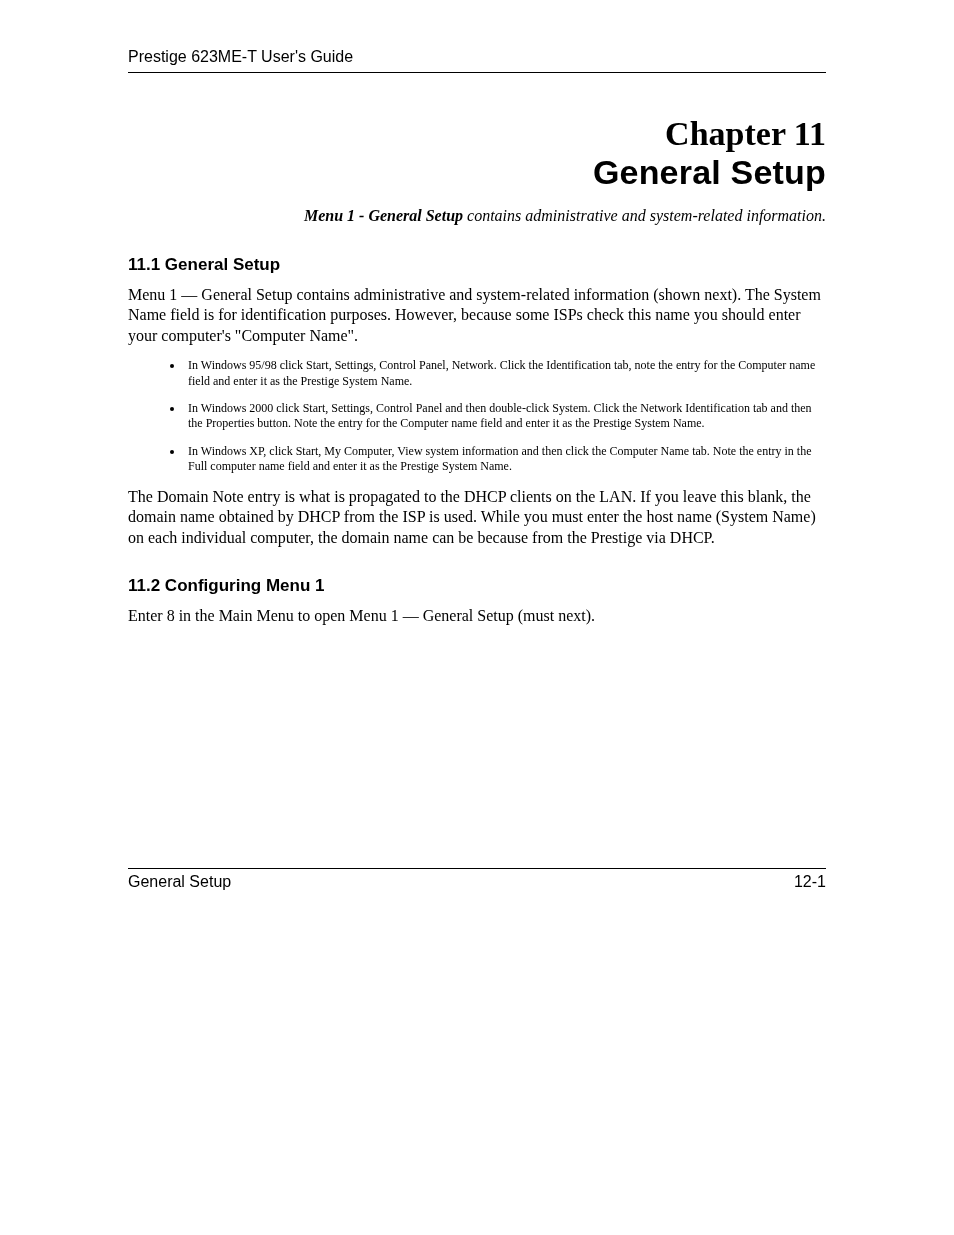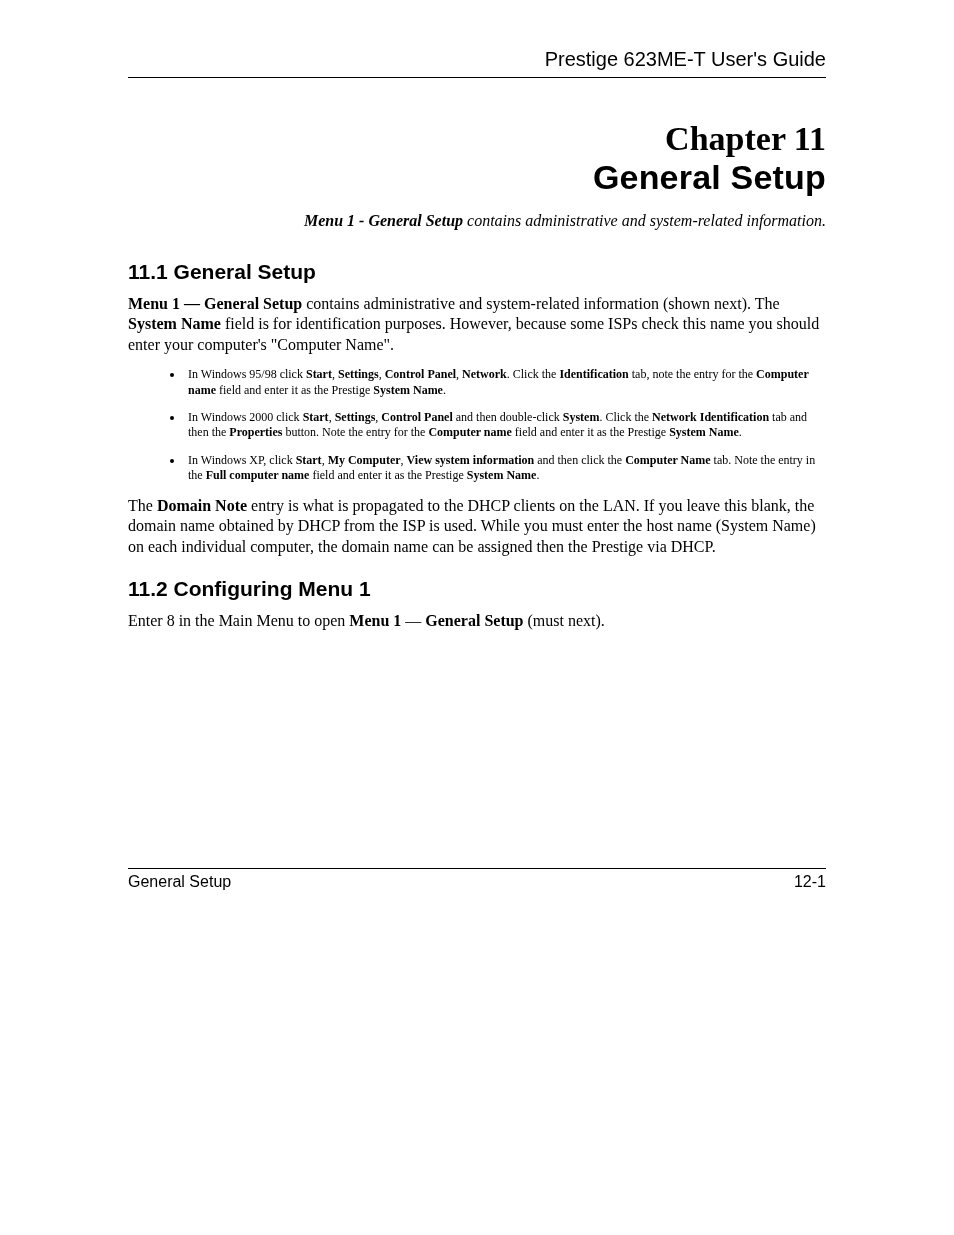--- a/index.html
+++ b/index.html
@@ -15,22 +15,22 @@
   }
   .page {
     position: absolute;
     left: 128px;
     right: 128px;
     top: 48px;
     bottom: 0;
     box-sizing: border-box;
   }
   .running-head {
-    text-align: right;
-    font-size: 20px;
+    text-align: left;
+    font-size: 16px;
     font-family: Arial, Helvetica, sans-serif;
     padding-bottom: 6px;
     border-bottom: 1.5px solid #000;
   }
   .chapter-title {
     text-align: right;
     margin-top: 42px;
     margin-bottom: 8px;
   }
   .chapter-title .line1 {
@@ -49,41 +49,41 @@
     font-weight: bold;
     font-size: 16px;
     margin-top: 15px;
     margin-bottom: 30px;
   }
   .chapter-subtitle .tail {
     font-weight: normal;
   }
   h2.section {
     font-family: Arial, Helvetica, sans-serif;
-    font-size: 21px;
+    font-size: 17px;
     font-weight: bold;
-    margin: 20px 0 10px 0;
+    margin: 28px 0 10px 0;
   }
   p.body {
     font-size: 16px;
     line-height: 1.28;
     margin: 0 0 12px 0;
   }
   ul.bullets {
     list-style: disc;
     padding-left: 56px;
     margin: 0 0 12px 0;
   }
   ul.bullets li {
     font-size: 12px;
     line-height: 1.28;
     margin-bottom: 12px;
     padding-left: 4px;
   }
-  .b { font-weight: bold; }
+  .b { font-weight: normal; }
   .footer {
     position: absolute;
     left: 128px;
     right: 128px;
     top: 868px;
   }
   .footer-rule {
     border-top: 1.5px solid #000;
     height: 0;
   }
@@ -114,21 +114,21 @@
   <h2 class="section">11.1  General Setup</h2>
 
   <p class="body"><span class="b">Menu 1 — General Setup</span><span> contains administrative and system-related information (shown next). The </span><span class="b">System Name</span><span> field is for identification purposes. However, because some ISPs check this name you should enter your computer's  "Computer Name".</span></p>
 
   <ul class="bullets">
       <li><span>In Windows 95/98 click </span><span class="b">Start</span><span>, </span><span class="b">Settings</span><span>, </span><span class="b">Control Panel</span><span>, </span><span class="b">Network</span><span>. Click the </span><span class="b">Identification</span><span> tab, note the entry for the </span><span class="b">Computer name</span><span> field and enter it as the Prestige </span><span class="b">System Name</span><span>.</span></li>
       <li><span>In Windows 2000 click </span><span class="b">Start</span><span>, </span><span class="b">Settings</span><span>, </span><span class="b">Control Panel</span><span> and then double-click </span><span class="b">System</span><span>. Click the </span><span class="b">Network Identification</span><span> tab and then the </span><span class="b">Properties</span><span> button. Note the entry for the </span><span class="b">Computer name</span><span> field and enter it as the Prestige </span><span class="b">System Name</span><span>.</span></li>
       <li><span>In Windows XP, click </span><span class="b">Start</span><span>, </span><span class="b">My Computer</span><span>, </span><span class="b">View system information</span><span> and then click the </span><span class="b">Computer Name</span><span> tab. Note the entry in the </span><span class="b">Full computer name</span><span> field and enter it as the Prestige </span><span class="b">System Name</span><span>.</span></li>
     </ul>
 
-  <p class="body"><span>The </span><span class="b">Domain Note</span><span> entry is what is propagated to the DHCP clients on the LAN. If you leave this blank, the domain name obtained by DHCP from the ISP is used. While you must enter the host name (System Name) on each individual computer, the domain name can be assigned then the Prestige via DHCP.</span></p>
+  <p class="body"><span>The </span><span class="b">Domain Note</span><span> entry is what is propagated to the DHCP clients on the LAN. If you leave this blank, the domain name obtained by DHCP from the ISP is used. While you must enter the host name (System Name) on each individual computer, the domain name can be because from the Prestige via DHCP.</span></p>
 
   <h2 class="section">11.2  Configuring Menu 1</h2>
 
   <p class="body"><span>Enter 8 in the Main Menu to open </span><span class="b">Menu 1</span><span> — </span><span class="b">General Setup</span><span> (must next).</span></p>
 
 </div>
 
 <div class="footer">
   <div class="footer-rule"></div>
   <div class="footer-row">

